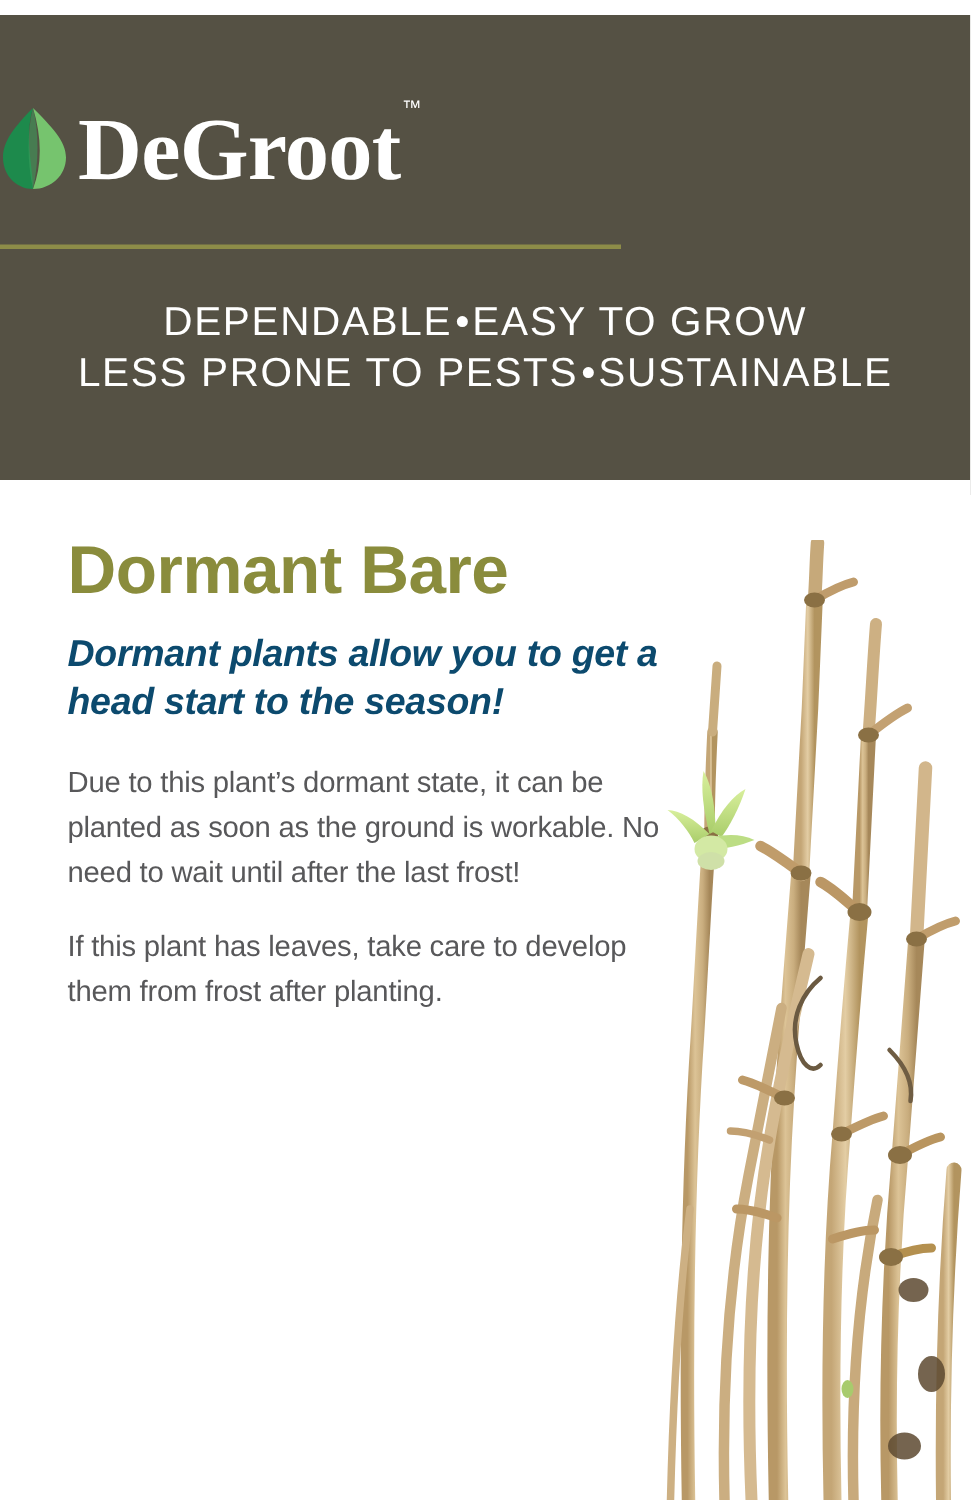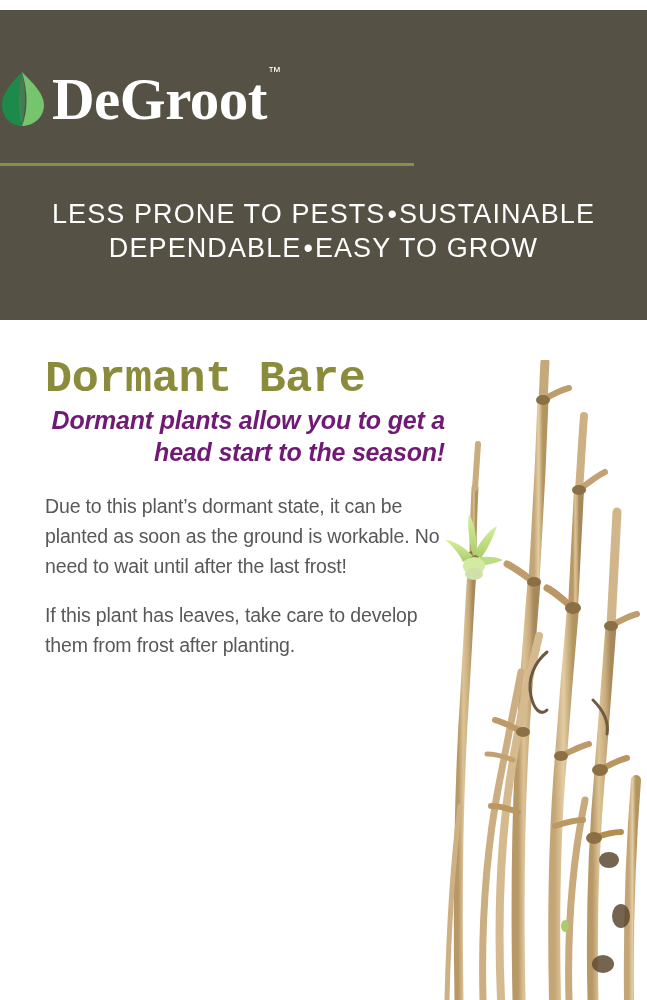--- a/index.html
+++ b/index.html
@@ -101,39 +101,38 @@
 
   .text-col {
     position: absolute;
     left: 45px;
     top: 35px;
     width: 400px;
     z-index: 3;
   }
 
   .headline {
-    font-family: Liberation Mono, monospace;
+    font-family: Liberation Sans, sans-serif;
     font-weight: bold;
     font-size: 45px;
     line-height: 1.11;
     color: #8a8c3c;
     letter-spacing: -0.3px;
-    margin-bottom: 0;
+    margin-bottom: 16px;
   }
 
   .subhead {
     font-family: "Liberation Sans", sans-serif;
     font-style: italic;
     font-weight: bold;
     font-size: 25px;
     line-height: 1.27;
-    color: #701a75;
+    color: #0c4a6e;
     letter-spacing: -0.2px;
     margin-bottom: 24px;
-    text-align: right;
   }
 
   .para {
     font-family: "Liberation Sans", sans-serif;
     font-size: 19.5px;
     line-height: 1.52;
     color: #58585a;
     letter-spacing: -0.15px;
     margin-bottom: 20px;
   }
@@ -165,22 +164,22 @@
           <path d="M22 2 C34 14 44 24 44 35 C44 47 34 56 22 56 C28 40 28 22 22 2 Z" fill="#76c46e"></path>
           <path d="M22 2 C26 18 26 38 22 56 C18 38 18 18 22 2 Z" fill="#3da05c" opacity="0.55"></path>
         </svg>
       </span>
       <span class="logo-word"><span>DeGroot</span><span class="logo-tm">™</span></span>
     </div>
 
     <div class="divider"></div>
 
     <div class="tagline">
+      <div><span>DEPENDABLE</span><span class="bullet">•</span><span>EASY TO GROW</span></div>
       <div><span>LESS PRONE TO PESTS</span><span class="bullet">•</span><span>SUSTAINABLE</span></div>
-      <div><span>DEPENDABLE</span><span class="bullet">•</span><span>EASY TO GROW</span></div>
     </div>
 
   </div>
 
   <div class="body-area">
 
     <div class="plant-photo">
       <svg viewBox="0 0 250 640" xmlns="http://www.w3.org/2000/svg" aria-hidden="true">
         <defs>
           <linearGradient id="stemG" x1="0" y1="0" x2="1" y2="0">

